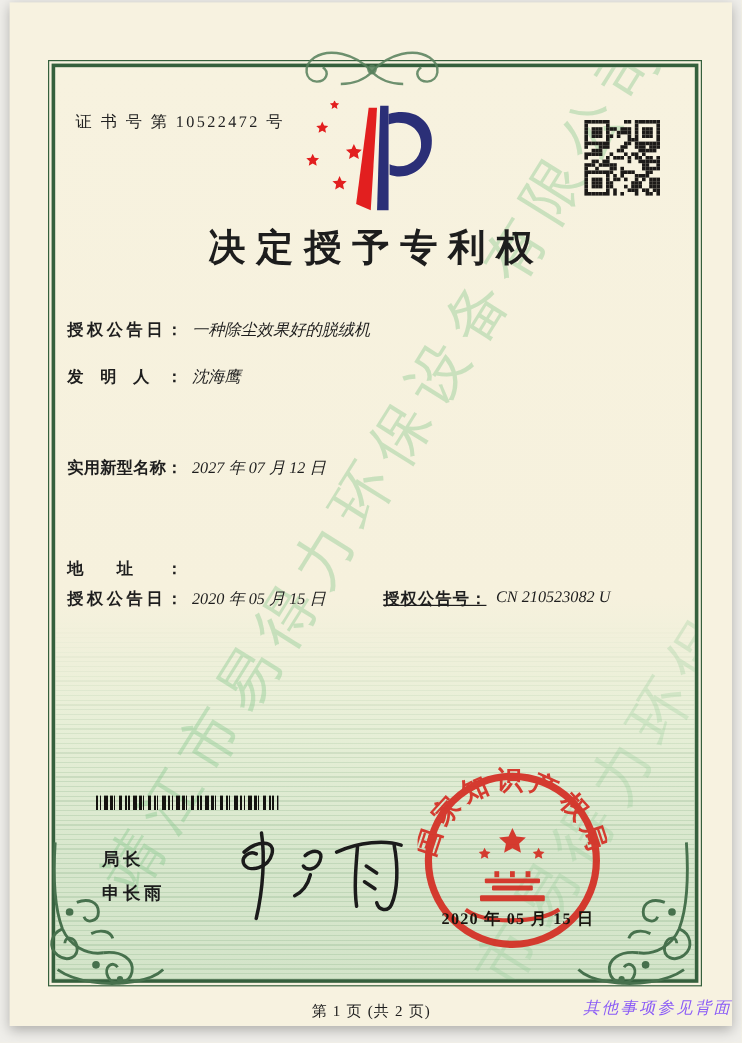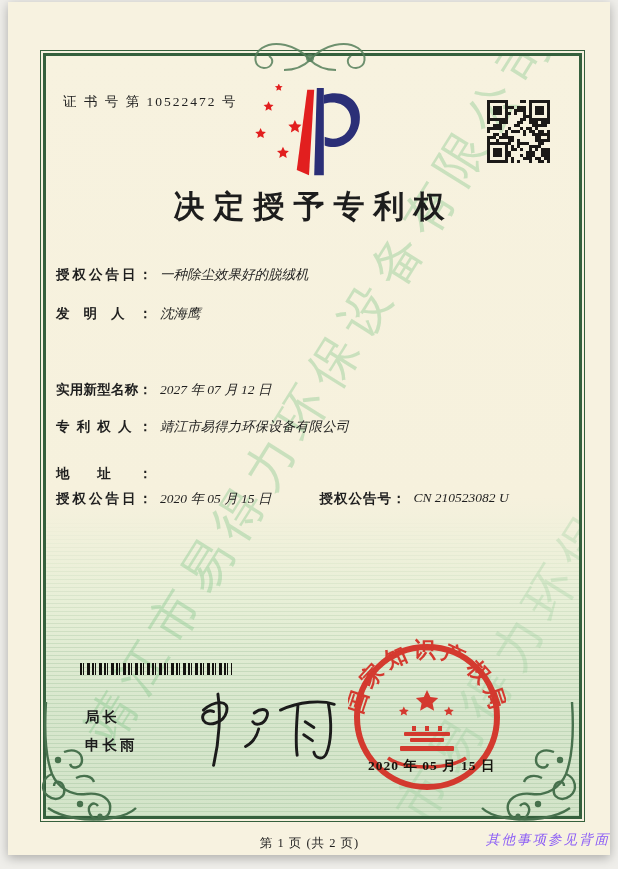--- a/index.html
+++ b/index.html
@@ -588,32 +588,28 @@
     <span class="val">一种除尘效果好的脱绒机</span>
   </div>
   <div class="row" style="top:303px;">
     <span class="lb">发明人：</span>
     <span class="val">沈海鹰</span>
   </div>
   <div class="row" style="top:379px;">
     <span class="lb">实用新型名称：</span>
     <span class="val">2027 年 07 月 12 日</span>
   </div>
-  <div class="row" style="top:416px;">
-    <span class="lb">专利权人：</span>
-    <span class="val">靖江市易得力环保设备有限公司</span>
-  </div>
   <div class="row" style="top:463px;">
     <span class="lb">地址：</span>
   </div>
   <div class="row" style="top:488px;">
     <span class="lb">授权公告日：</span>
     <span class="val">2020 年 05 月 15 日</span>
     <span class="pair2">
-      <span class="lb" style="width:86px;flex:0 0 86px;">授权公告号：</span>
+      <span class="lb" style="width:86px;flex:0 0 86px;text-decoration:underline;">授权公告号：</span>
       <span class="val">CN 210523082 U</span>
     </span>
   </div>
 
 
   <div class="barcode"></div>
 
   <div class="signer">
     <div>局长</div>
     <div>申长雨</div>

